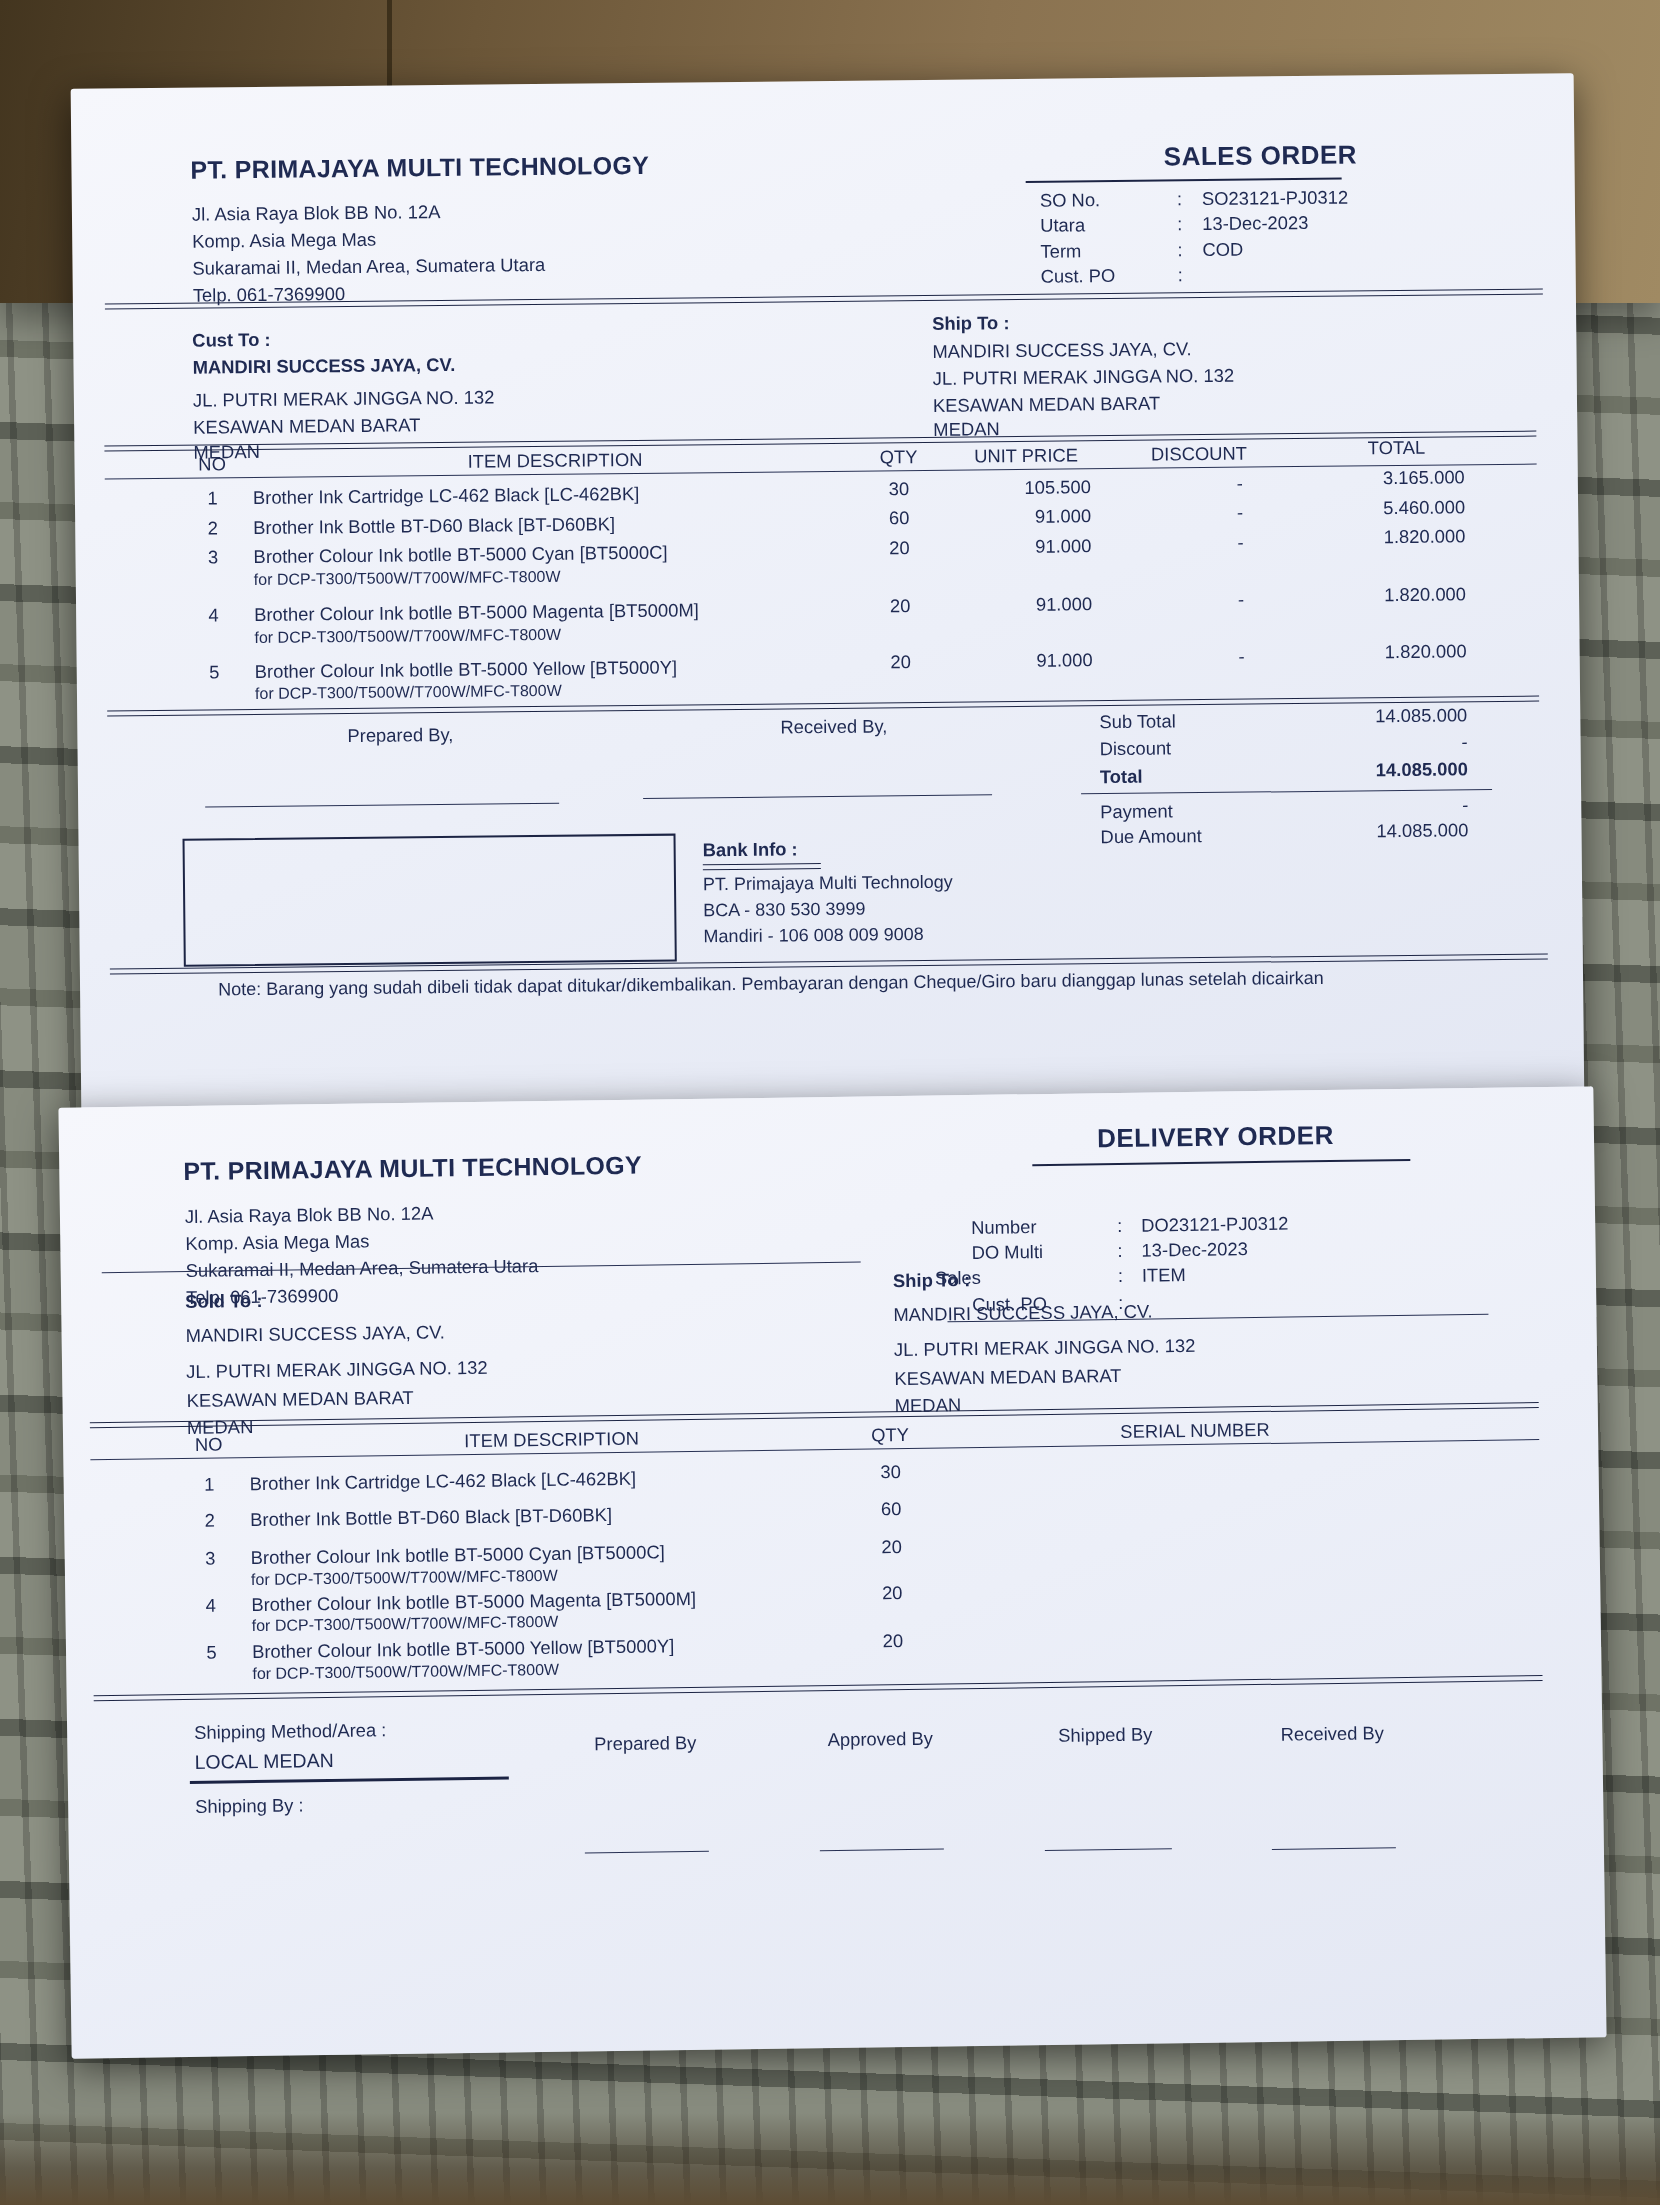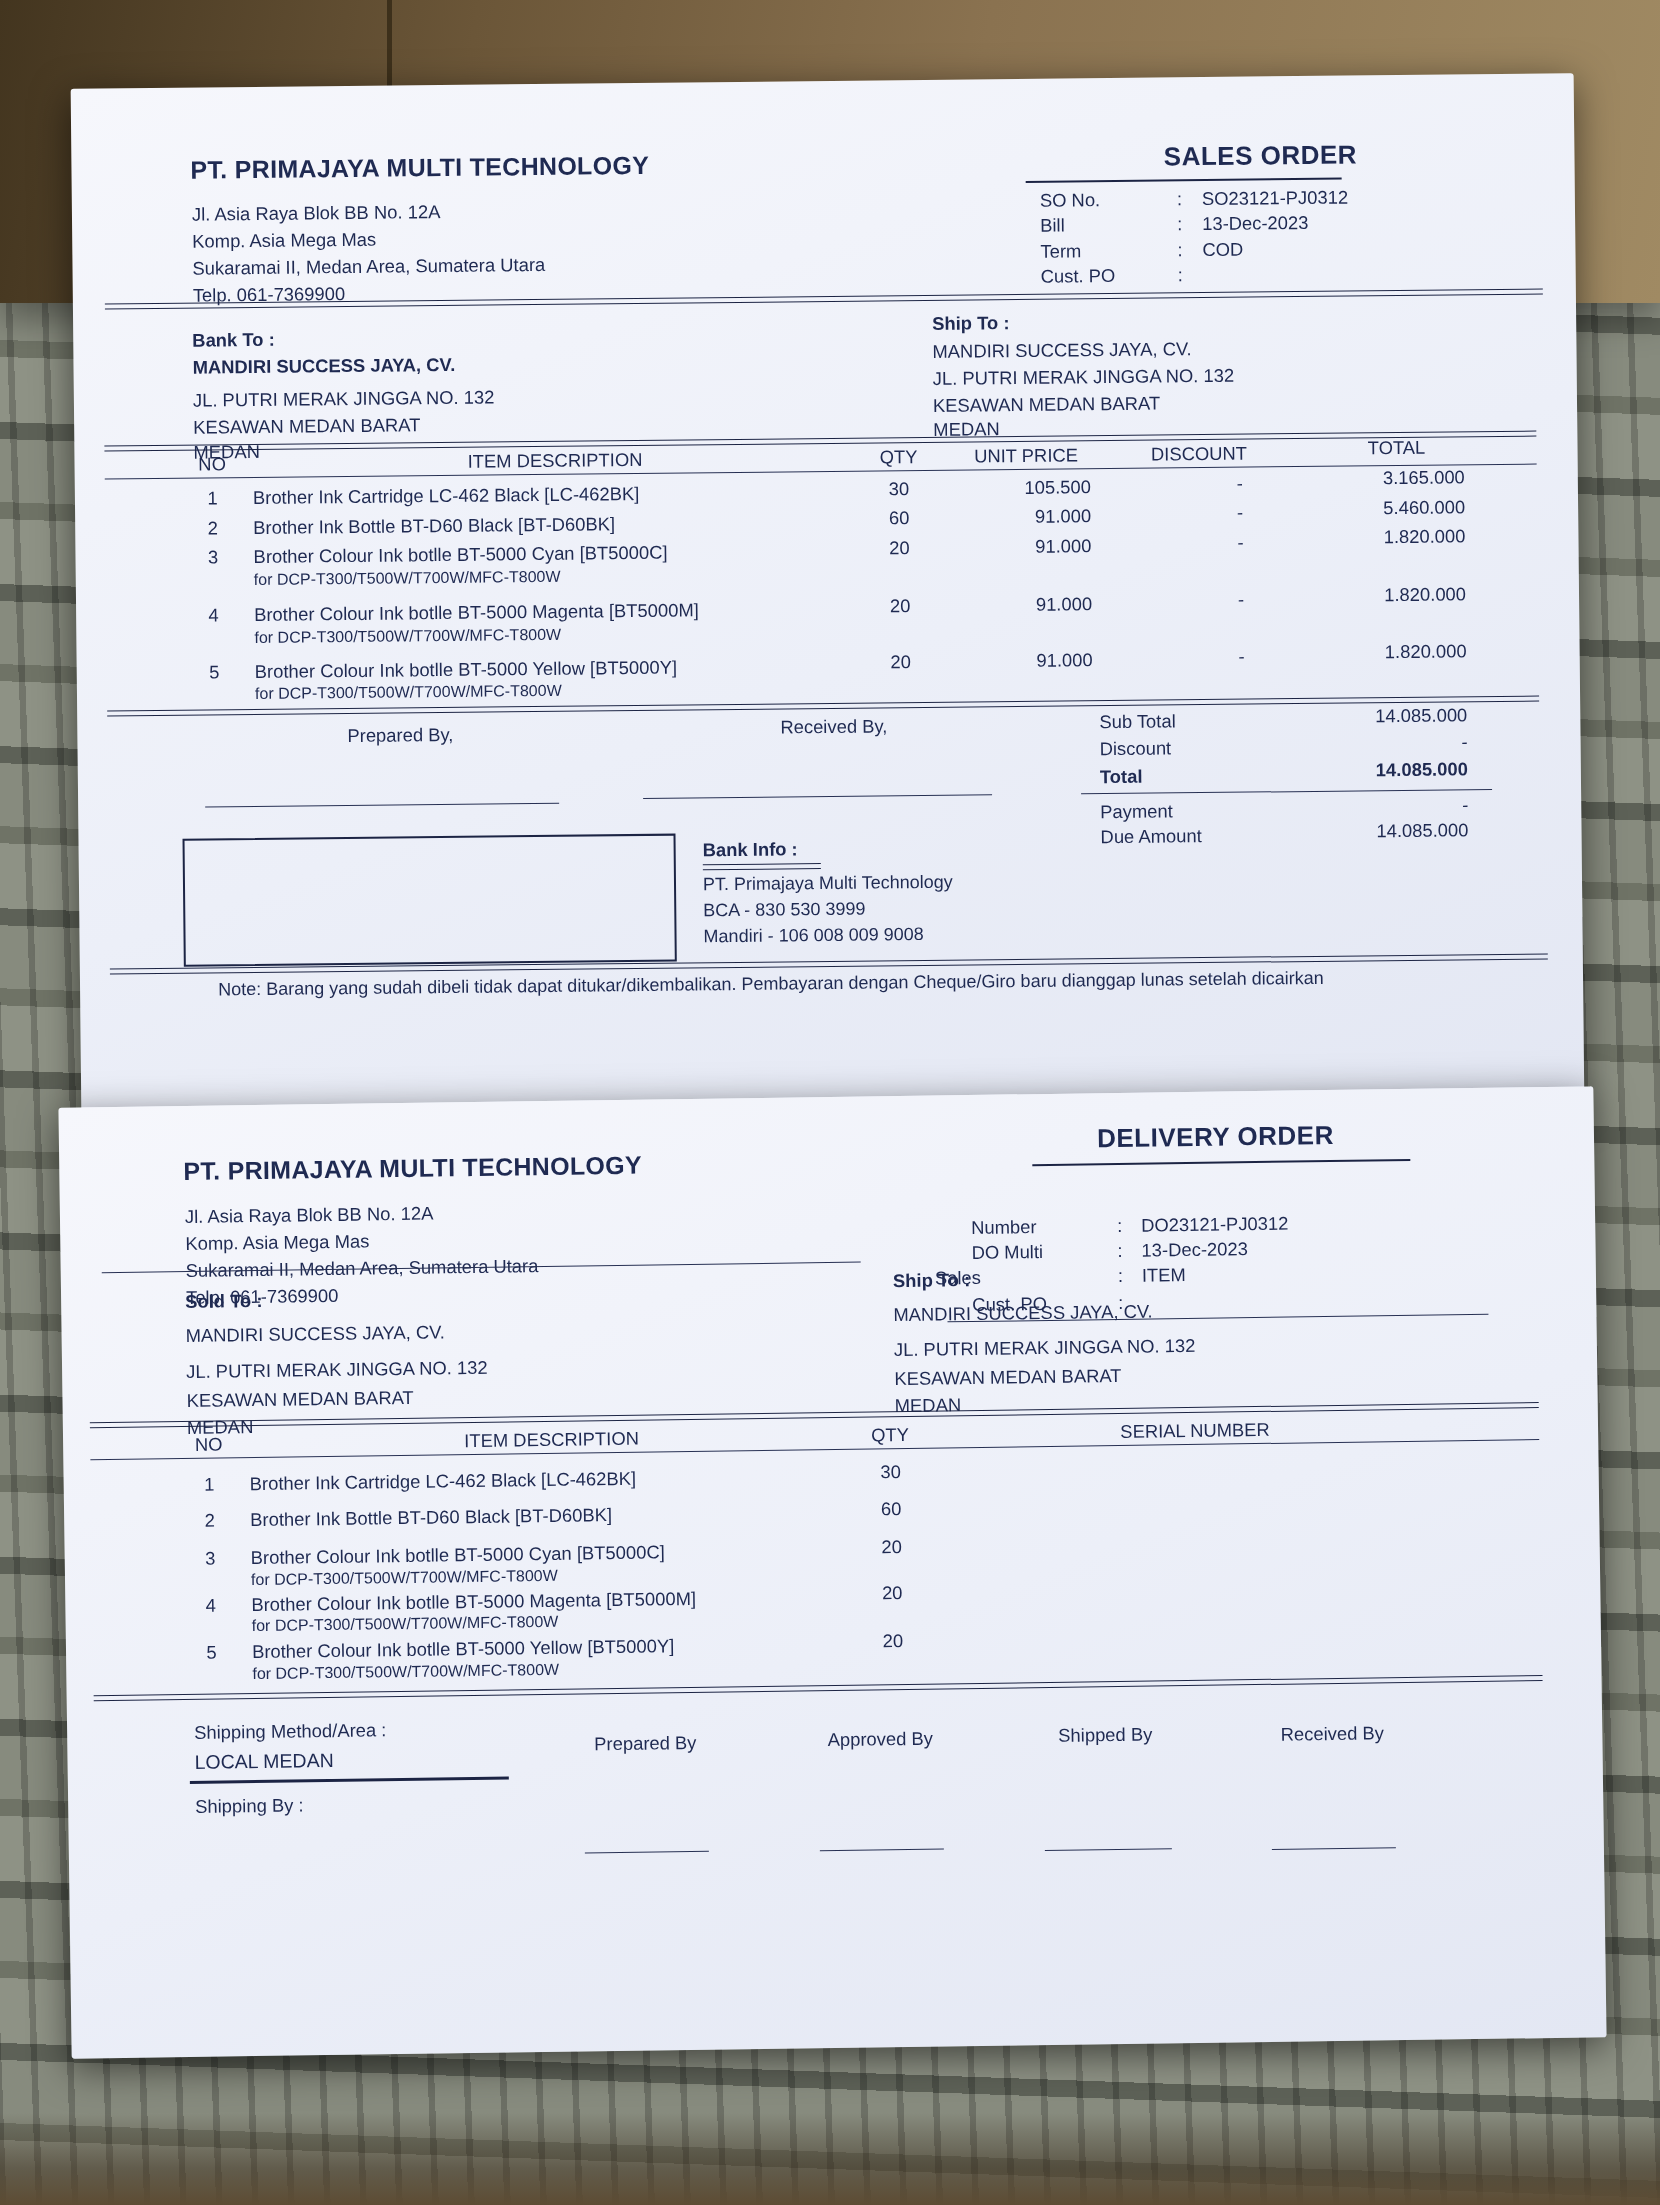--- a/index.html
+++ b/index.html
@@ -68,33 +68,33 @@
   <div class="t s34" style="left:120px;top:143px;">Komp. Asia Mega Mas</div>
   <div class="t s34" style="left:120px;top:170px;">Sukaramai II, Medan Area, Sumatera Utara</div>
   <div class="t s34" style="left:120px;top:197px;">Telp. 061-7369900</div>
 
   <div class="t b s48 ctr" style="left:946px;top:64px;width:486px;">SALES ORDER</div>
   <div class="hr" style="left:954px;top:102px;width:316px;"></div>
 
   <div class="t s34" style="left:968px;top:111px;">SO No.</div>
   <div class="t s34" style="left:1105px;top:111px;">:</div>
   <div class="t s34" style="left:1130px;top:111px;">SO23121-PJ0312</div>
-  <div class="t s34" style="left:968px;top:136px;">Bill</div>
+  <div class="t s34" style="left:968px;top:136px;">Utara</div>
   <div class="t s34" style="left:1105px;top:136px;">:</div>
   <div class="t s34" style="left:1130px;top:136px;">13-Dec-2023</div>
   <div class="t s34" style="left:968px;top:162px;">Term</div>
   <div class="t s34" style="left:1105px;top:162px;">:</div>
   <div class="t s34" style="left:1130px;top:162px;">COD</div>
   <div class="t s34" style="left:968px;top:187px;">Cust. PO</div>
   <div class="t s34" style="left:1105px;top:187px;">:</div>
   <div class="t s34" style="left:1130px;top:187px;"></div>
 
   <div class="dbl" style="left:32px;top:215px;width:1438px;"></div>
 
-  <div class="t b s34" style="left:119px;top:242px;">Bank To :</div>
+  <div class="t b s34" style="left:119px;top:242px;">Cust To :</div>
   <div class="t b s34" style="left:119px;top:269px;">MANDIRI SUCCESS JAYA, CV.</div>
   <div class="t s34" style="left:119px;top:302px;">JL. PUTRI MERAK JINGGA NO. 132</div>
   <div class="t s34" style="left:119px;top:329px;">KESAWAN MEDAN BARAT</div>
   <div class="t s34" style="left:119px;top:354px;">MEDAN</div>
 
   <div class="t b s34" style="left:859px;top:233px;">Ship To :</div>
   <div class="t s34" style="left:859px;top:261px;">MANDIRI SUCCESS JAYA, CV.</div>
   <div class="t s34" style="left:859px;top:288px;">JL. PUTRI MERAK JINGGA NO. 132</div>
   <div class="t s34" style="left:859px;top:315px;">KESAWAN MEDAN BARAT</div>
   <div class="t s34" style="left:859px;top:339px;">MEDAN</div>

